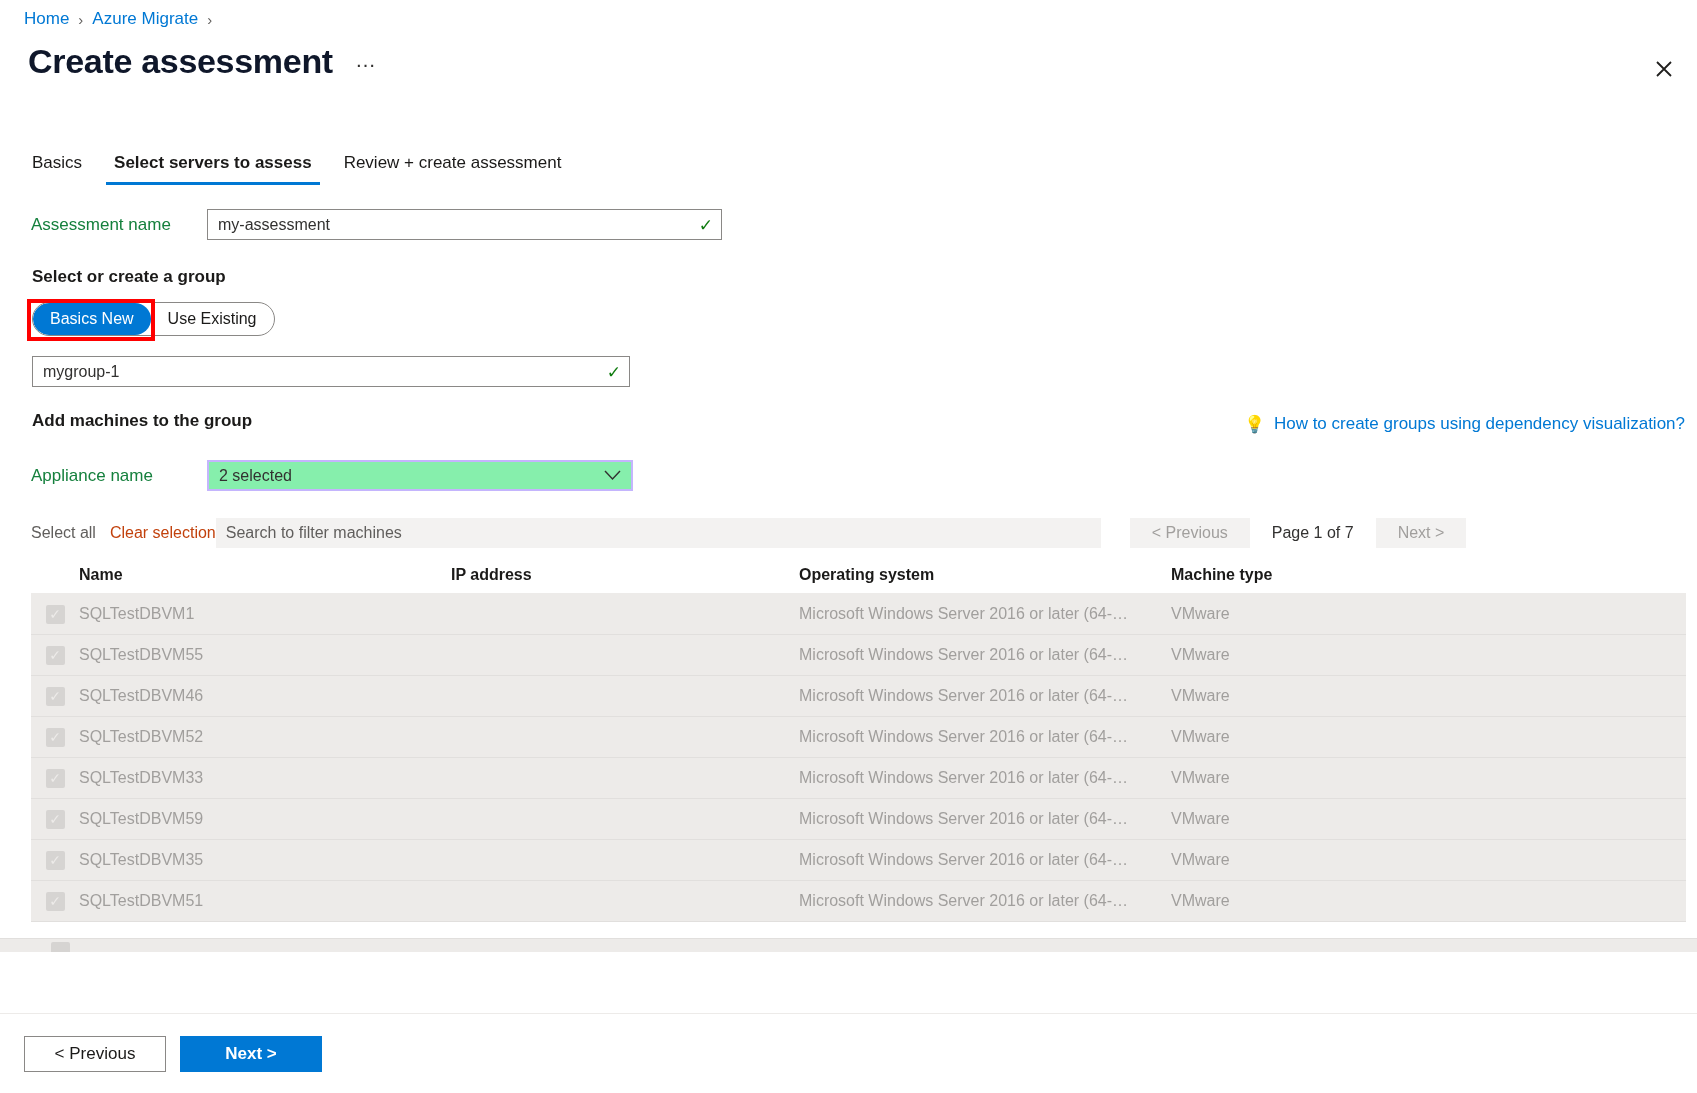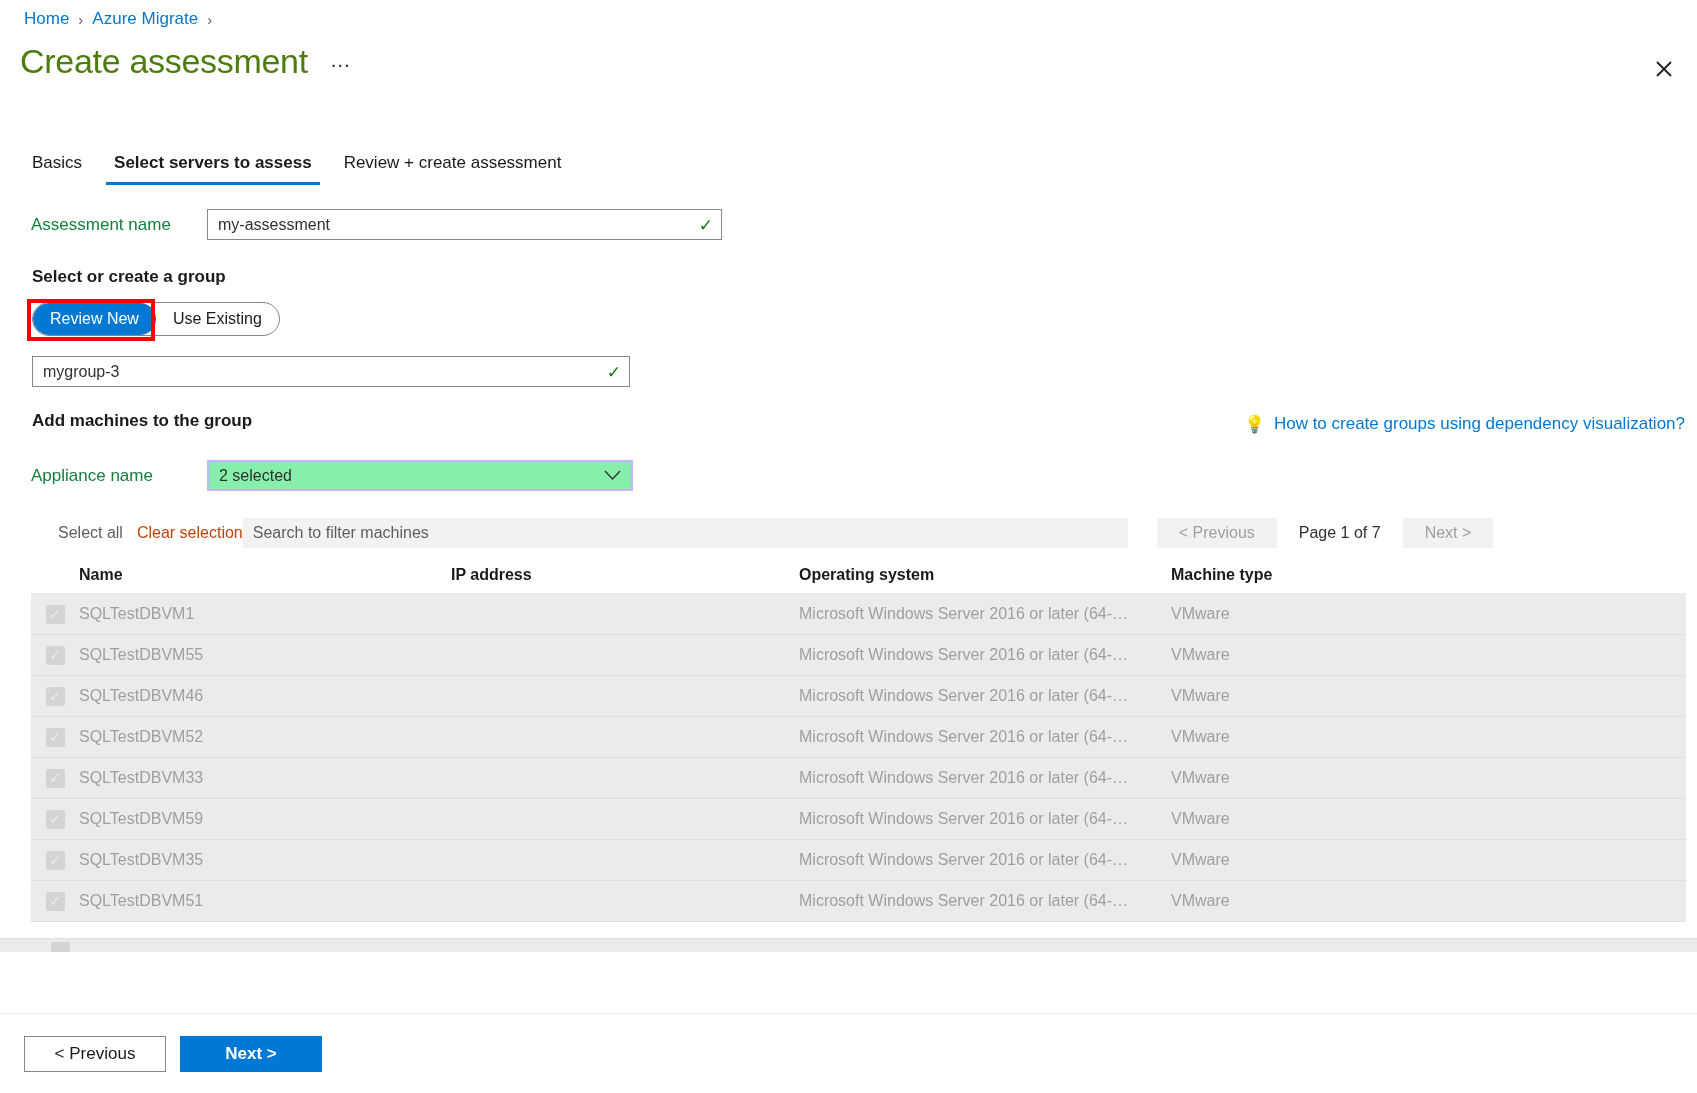--- a/index.html
+++ b/index.html
@@ -21,21 +21,21 @@
     font-size: 17px;
   }
   .bc-link { color: #0078d4; cursor: pointer; }
   .bc-sep { color: #605e5c; font-size: 15px; }
 
   
   .title-row {
     position: absolute; left: 20px; top: 42px;
     display: flex; align-items: baseline; gap: 22px;
   }
-  .page-title { font-size: 34px; font-weight: 400; letter-spacing: -0.3px; color:#4d7c0f; }
+  .page-title { font-size: 34px; font-weight: 700; letter-spacing: -0.3px; color:#0f172a;margin-left:8px; }
   .ellipsis-btn { font-size: 21px; color: #323130; letter-spacing: 2px; cursor: pointer; position:relative; top:-6px; }
 
   .close-x {
     position: absolute; right: 14px; top: 50px;
     width: 38px; height: 38px;
     display: flex; align-items: center; justify-content: center;
     cursor: pointer; color: #201f1e;
   }
 
   
@@ -127,21 +127,21 @@
     position: absolute; right: 10px; top: 50%; transform: translateY(-50%);
     color: #323130;
   }
 
   
   .toolbar {
     position: absolute; left: 31px; top: 518px;
     display: flex; align-items: center; gap: 0;
     width: 1655px;
   }
-  .tb-selectall { font-size: 16px; color: #605e5c; cursor: pointer; padding-right: 14px; margin-left: 27px; }
+  .tb-selectall { font-size: 16px; color: #605e5c; cursor: pointer; padding-right: 14px; }
   .tb-clear { font-size: 16px; color: #c2410c; cursor: pointer; padding-right: 0; }
   .search-box {
     width: 885px; height: 30px; background: #f3f2f1; border: none;
     display: flex; align-items: center; padding: 0 10px;
     font-size: 16px; color: #605e5c; cursor: text;
   }
   .pager { display: flex; align-items: center; margin-left: 29px; gap: 0; }
   .pg-btn {
     height: 30px; display: flex; align-items: center; justify-content: center;
     padding: 0 22px; font-size: 16px; background: #f3f2f1; color: #a19f9d;
@@ -232,27 +232,27 @@
     <span class="field-label">Assessment name</span>
     <div class="txtbox" id="assessment-input">
       <span class="val">my-assessment</span>
       <span class="check">✓</span>
     </div>
   </div>
 
   <div class="section-head" id="group-head">Select or create a group</div>
 
   <div class="pill-group">
-    <div class="pill selected">Review New</div>
+    <div class="pill selected">Basics New</div>
     <div class="pill">Use Existing</div>
   </div>
   <div class="red-highlight"></div>
 
   <div class="txtbox" id="group-input">
-    <span class="val">mygroup-3</span>
+    <span class="val">mygroup-1</span>
     <span class="check">✓</span>
   </div>
 
   <div class="section-head" id="machines-head">Add machines to the group</div>
 
   <div class="dep-link">
     <span class="bulb">💡</span>
     <span>How to create groups using dependency visualization?</span>
   </div>
 

